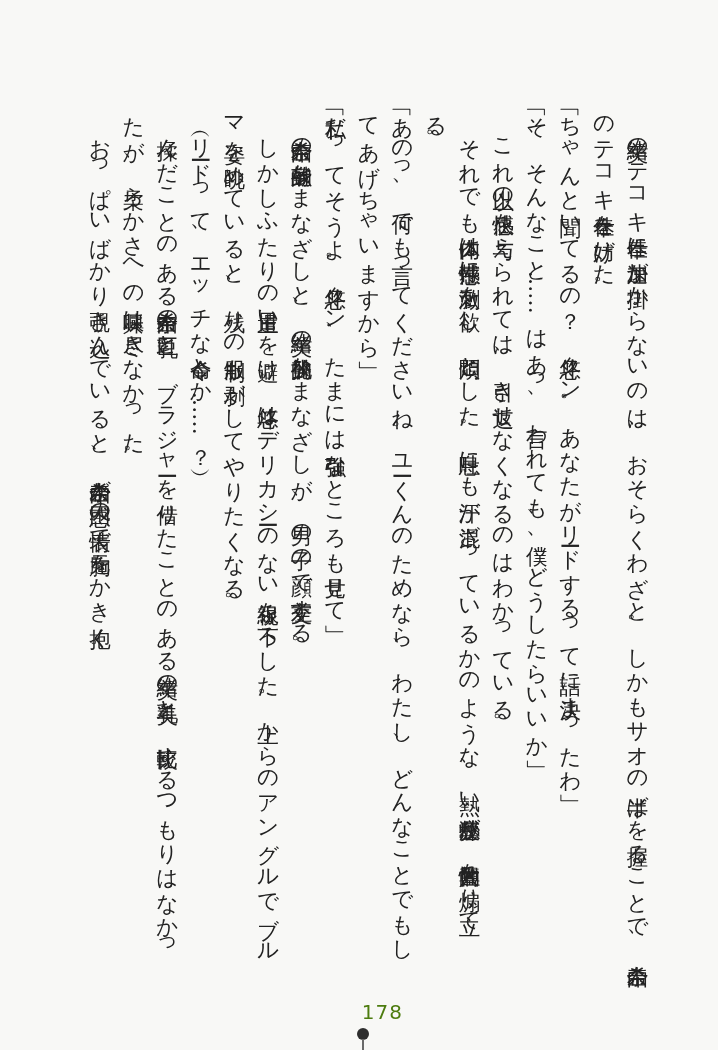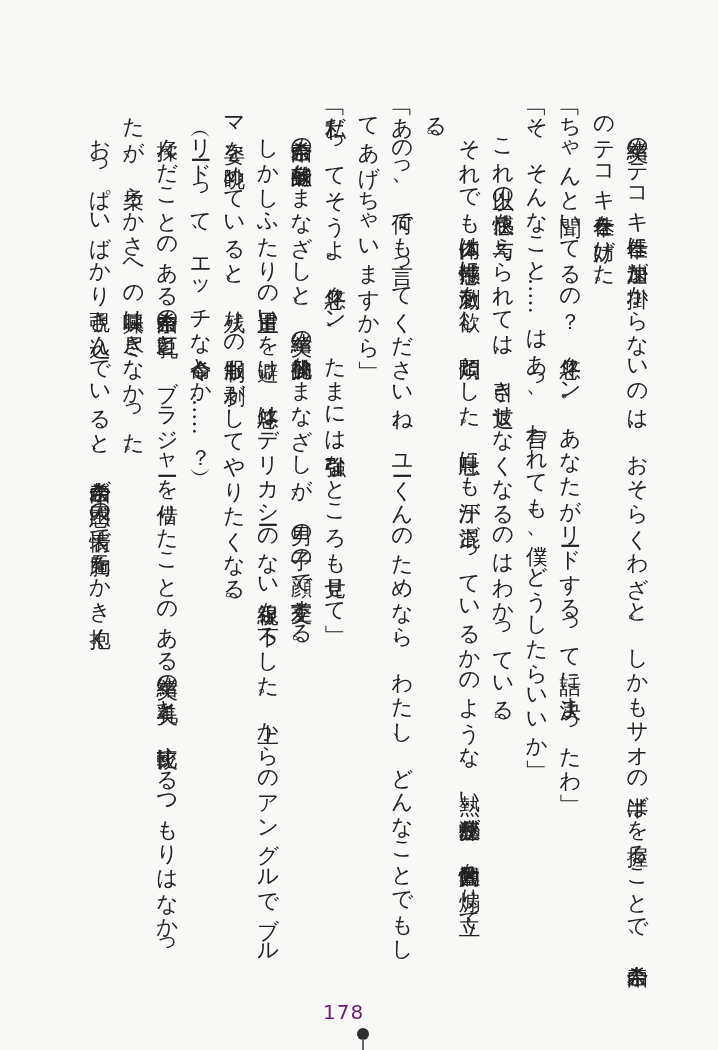--- a/index.html
+++ b/index.html
@@ -35,25 +35,25 @@
     text-indent: 0;
   }
   .text-block p.indent {
     text-indent: 1em;
   }
   .page-number {
     position: absolute;
     top: 1000px;
     left: 323px;
     width: 80px;
-    text-align: left;
+    text-align: right;
     font-family: "DejaVu Sans", "Liberation Sans", sans-serif;
     font-size: 20px;
     letter-spacing: 1px;
-    color: #701a75;
+    color: #4d7c0f;
   }
   .binding-mark-dot {
     position: absolute;
     top: 1028px;
     left: 357px;
     width: 12px;
     height: 12px;
     border-radius: 50%;
     background: #2e2e2e;
   }

